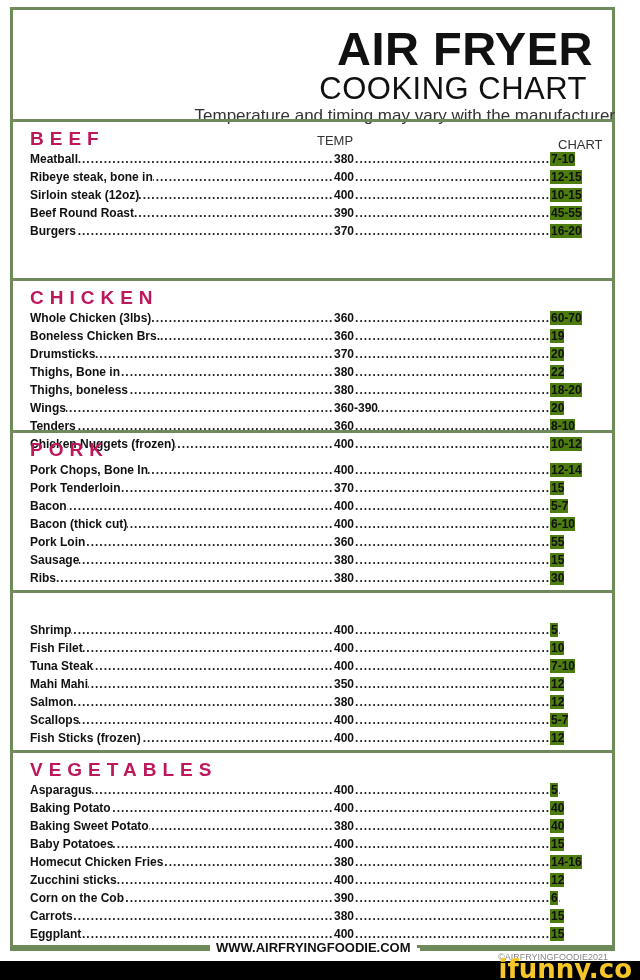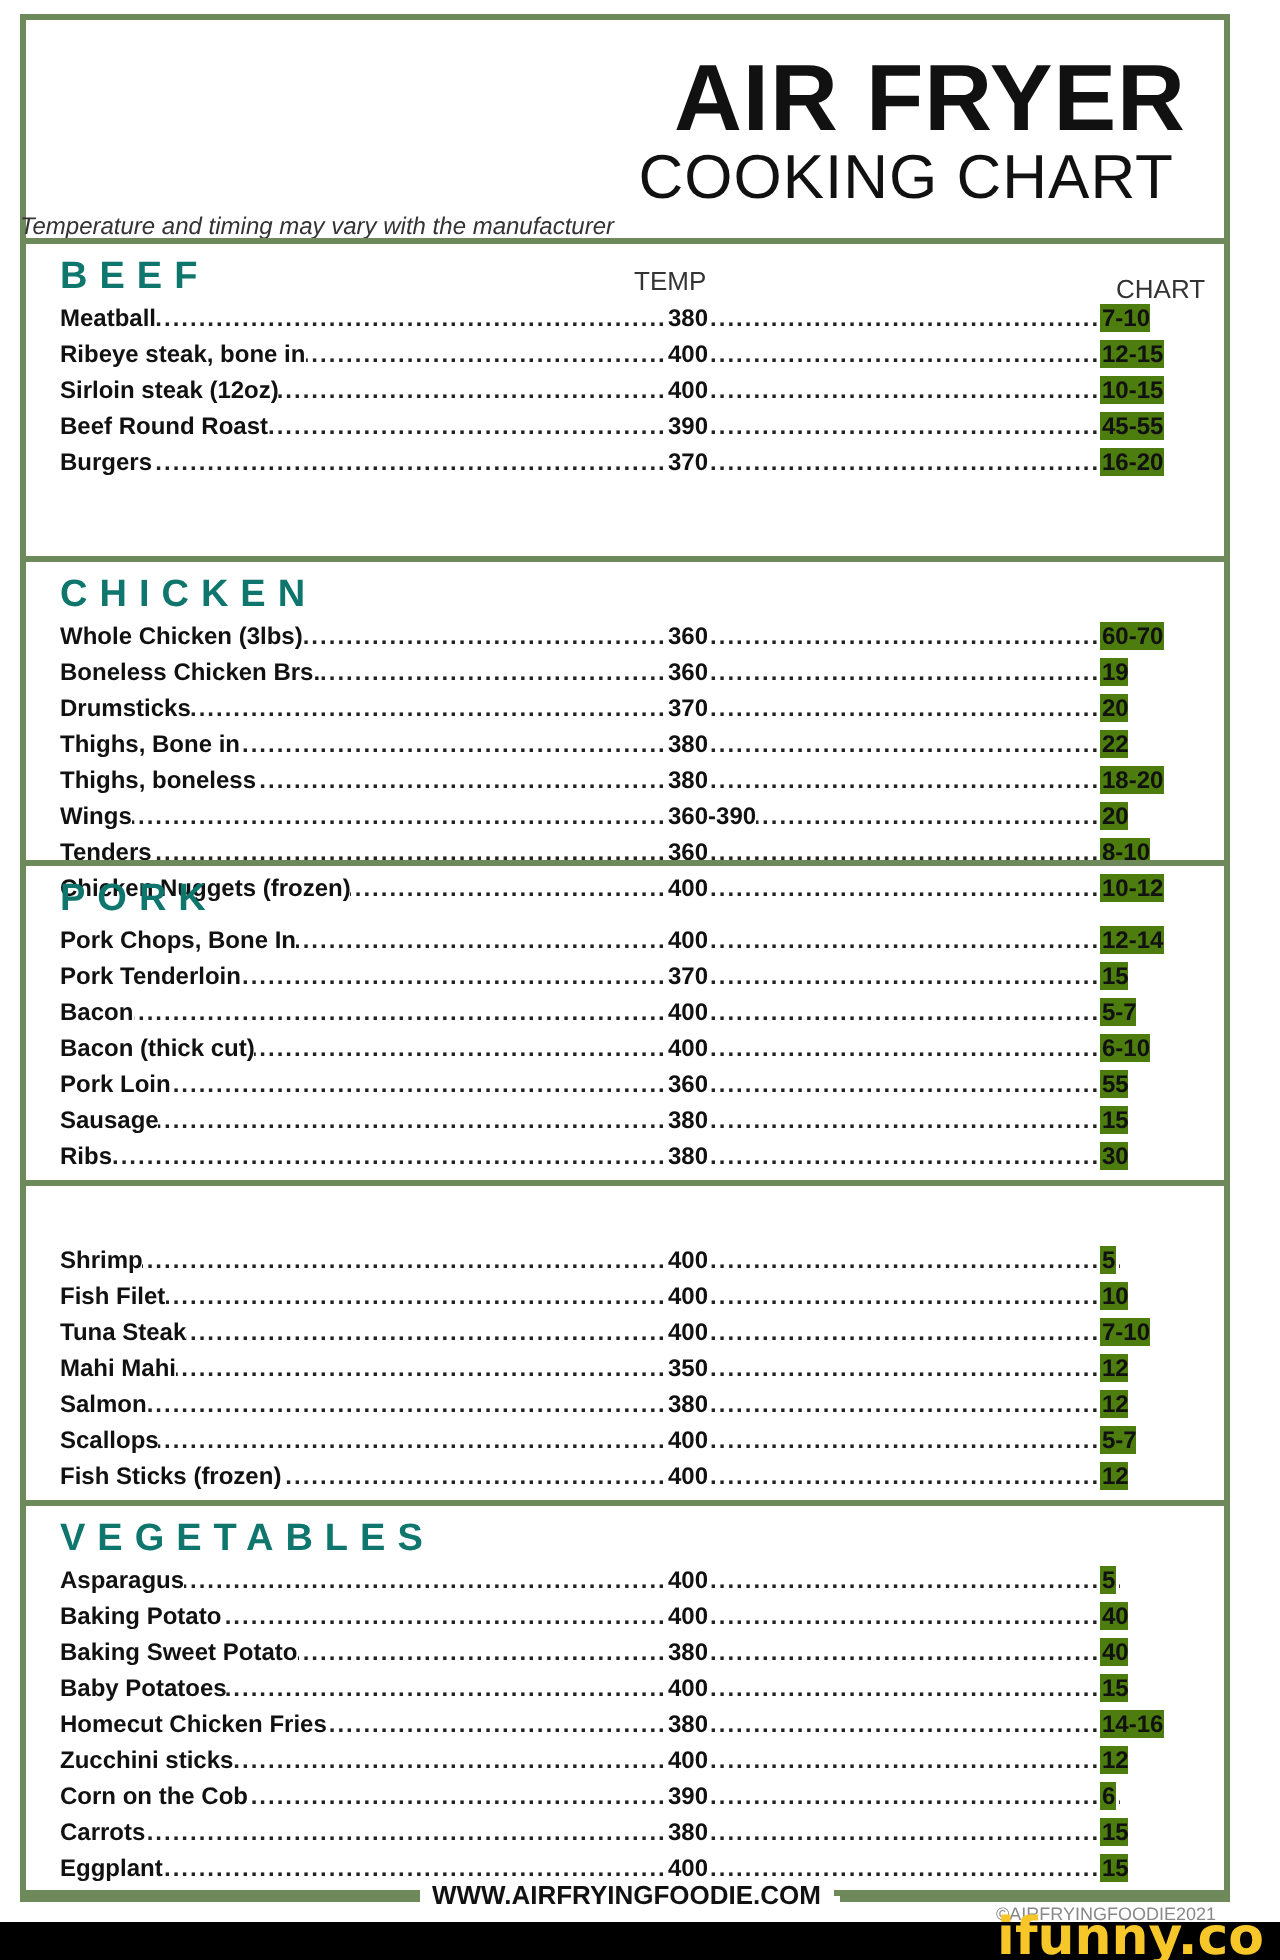--- a/index.html
+++ b/index.html
@@ -8,23 +8,23 @@
   .header { position:absolute; left:10px; top:7px; width:605px; height:112px; }
   .logo { position:absolute; left:16px; top:16px; width:310px; height:88px; }
   .logo-text { position:absolute; left:12px; top:26px; font-weight:bold; font-size:30px; letter-spacing:-0.5px; color:#111; font-family:"Liberation Sans", sans-serif; }
   .logo-script { position:absolute; left:212px; top:18px; font-family:"DejaVu Serif", serif; font-style:italic; font-size:30px; color:#111; }
   .shaker { position:absolute; }
   .shaker .cap { width:36px; height:26px; background:#b8b8b8; border-radius:18px 18px 4px 4px; position:relative; }
   .shaker .cap i { position:absolute; width:3px; height:3px; background:#555; border-radius:50%; }
   .shaker .body { width:40px; height:44px; margin-left:-2px; border-radius:6px 6px 14px 14px; position:relative; }
   .title-main { position:absolute; right:22px; top:14px; font-size:47px; font-weight:bold; color:#111; letter-spacing:0.5px; }
   .title-sub { position:absolute; right:28px; top:64px; font-size:31px; color:#111; letter-spacing:0.5px; }
-  .disclaimer { position:absolute; left:0; width:100%; top:99px; text-align:left; font-style:italic; font-size:12px; color:#333; }
+  .disclaimer { position:absolute; left:0; width:100%; top:99px; text-align:right; font-size:17px; color:#333; }
   .section { position:absolute; left:10px; width:605px; border-top:3px solid #6f8a5a; box-sizing:border-box; }
-  .sec-title { position:absolute; left:20px; font-weight:bold; font-size:19px; letter-spacing:6px; color:#0f766e; }
+  .sec-title { position:absolute; left:20px; font-weight:bold; font-size:19px; letter-spacing:6px; color:#be185d; }
   .colhead { position:absolute; font-size:13px; color:#333; }
   .row { position:absolute; left:20px; width:555px; height:18px; font-weight:bold; font-size:12px; color:#111; white-space:nowrap; }
   .row .name { position:absolute; left:0; }
   .row .temp { position:absolute; left:303px; background:#fff; padding-left:1px; }
   .row .time { position:absolute; left:520px; background:#4d7c0f; padding-left:1px; }
   .row .dots { position:absolute; left:0; right:25px; top:0; overflow:hidden; color:#222; letter-spacing:1px; }
   .row .name, .row .temp { background:#fff; }
   .footer-line { position:absolute; top:948px; height:3px; background:#6f8a5a; }
   .footer-url { position:absolute; top:940px; left:210px; font-weight:bold; font-size:13px; color:#111; background:#fff; padding:0 6px; }
   .copyright { position:absolute; top:952px; left:498px; font-size:9px; color:#888; }

